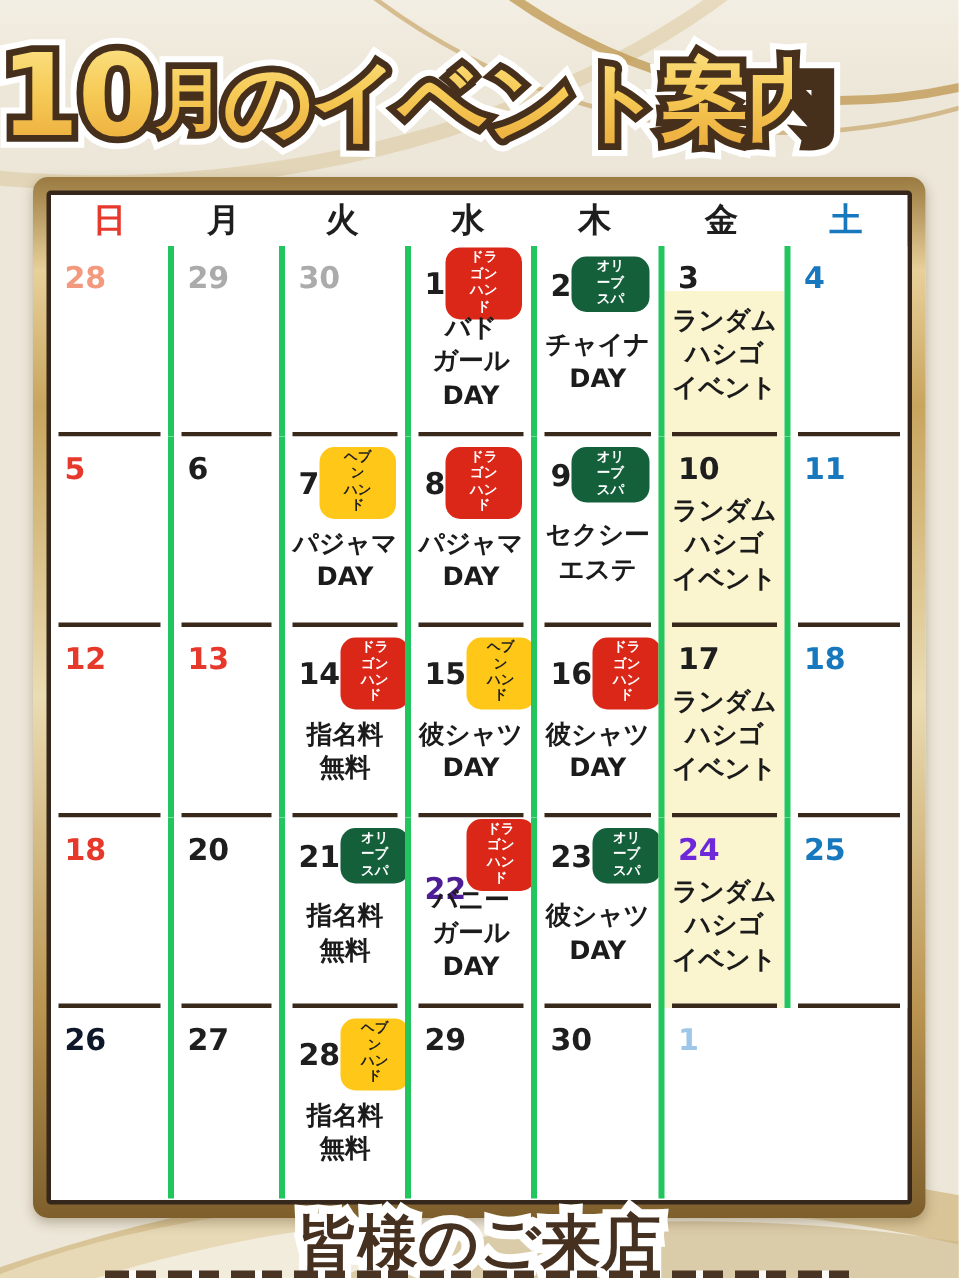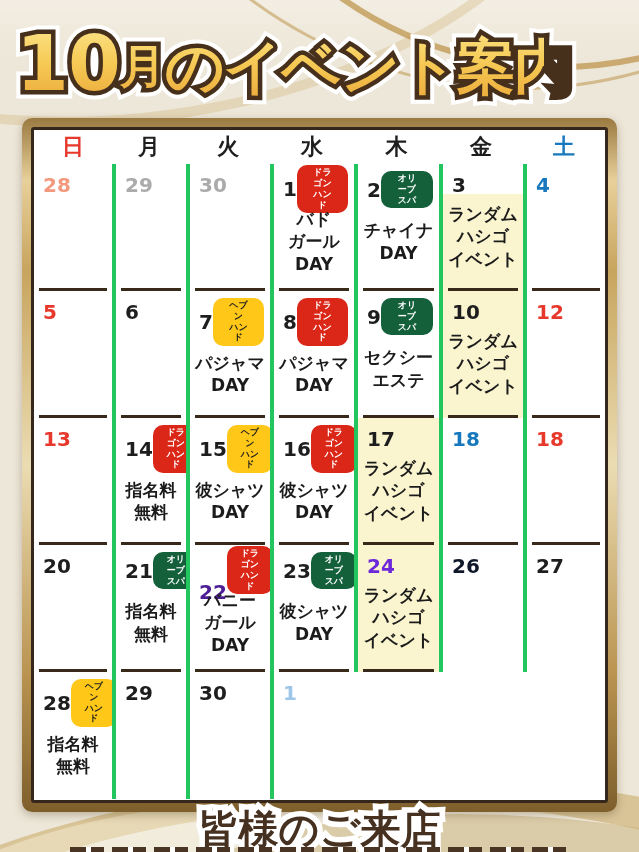--- a/index.html
+++ b/index.html
@@ -22,21 +22,21 @@
   .wave-a { position:absolute; width:1100px; height:420px; border-radius:50%;
             background:#D9C497; left:-230px; top:782px; transform:rotate(-5deg); }
   .wave-b { position:absolute; width:1100px; height:420px; border-radius:50%;
             background:#E7D9B6; left:-130px; top:800px; transform:rotate(4deg); }
   .wave-c { position:absolute; width:900px; height:300px; border-radius:50%;
             background:#F2ECDD; left:-90px; top:806px; transform:rotate(-2deg); }
   .wave-d { position:absolute; width:800px; height:260px; border-radius:50%;
             background:rgba(201,178,126,.55); left:170px; top:820px; transform:rotate(6deg); }
 
   
-  .title-wrap { position:absolute; top:16px; left:16px; width:528px; height:100px; z-index:3;text-decoration:underline; }
+  .title-wrap { position:absolute; top:16px; left:0; width:528px; height:100px; z-index:3;text-decoration:underline; }
   .tl { position:absolute; left:0; right:0; top:0; text-align:center; white-space:nowrap;
         font-weight:bold; line-height:96px; letter-spacing:-1px; }
   .tl .p1 { font-size:76px; }
   .tl .p2 { font-size:46px; vertical-align:8px; }
   .tl .p3 { font-size:59px; letter-spacing:-2px; vertical-align:3px; }
   .tl-white { -webkit-text-stroke:17px #ffffff; color:#ffffff; }
   .tl-brown { -webkit-text-stroke:9px #46301C; color:#46301C; }
   .tl-gold  { color:transparent;
               background:linear-gradient(180deg,#FCE387 8%,#F6CA55 40%,#EAA637 78%,#E29427 96%);
               -webkit-background-clip:text; background-clip:text; }
@@ -223,20 +223,25 @@
             <span class="daynum" style="color: rgb(30, 30, 30);">10</span>
           </div>
           <div class="event">
             <div>ランダム</div>
             <div>ハシゴ</div>
             <div>イベント</div>
           </div>
         </div>
         <div class="cell">
           <div class="cell-top">
+            <span class="daynum" style="color: rgb(23, 120, 190);">11</span>
+          </div>
+        </div>
+        <div class="cell">
+          <div class="cell-top">
             <span class="daynum" style="color: rgb(231, 56, 44);">12</span>
           </div>
         </div>
         <div class="cell">
           <div class="cell-top">
             <span class="daynum" style="color: rgb(231, 56, 44);">13</span>
           </div>
         </div>
         <div class="cell">
           <div class="cell-top">
@@ -343,20 +348,25 @@
           </div>
         </div>
         <div class="cell hl-full">
           <div class="cell-top">
             <span class="daynum" style="color: #6d28d9;">24</span>
           </div>
           <div class="event">
             <div>ランダム</div>
             <div>ハシゴ</div>
             <div>イベント</div>
+          </div>
+        </div>
+        <div class="cell">
+          <div class="cell-top">
+            <span class="daynum" style="color: rgb(23, 120, 190);">25</span>
           </div>
         </div>
         <div class="cell last-row">
           <div class="cell-top">
             <span class="daynum" style="color: #0f172a;">26</span>
           </div>
         </div>
         <div class="cell last-row">
           <div class="cell-top">
             <span class="daynum" style="color: rgb(30, 30, 30);">27</span>

